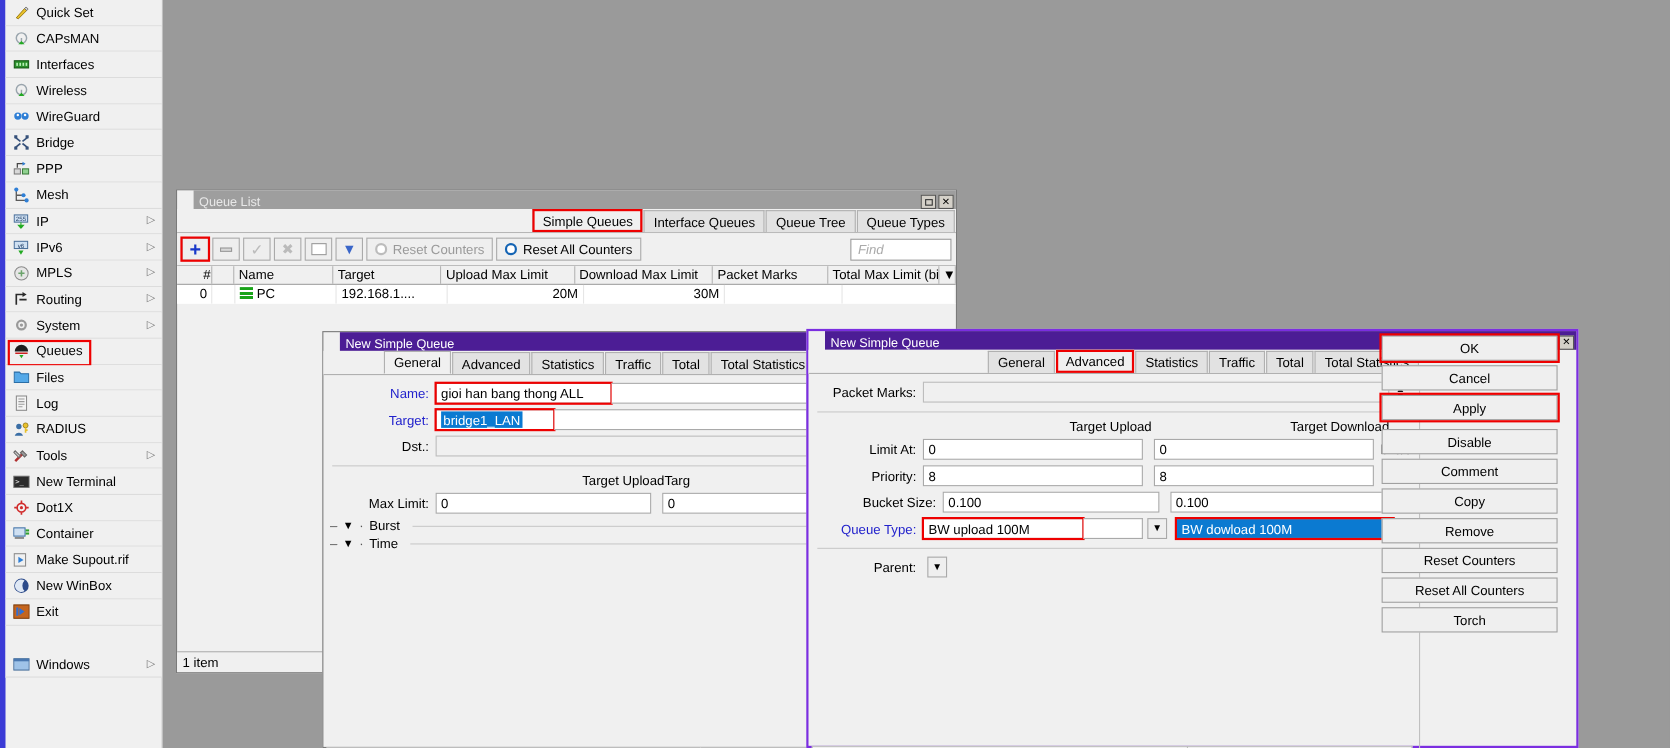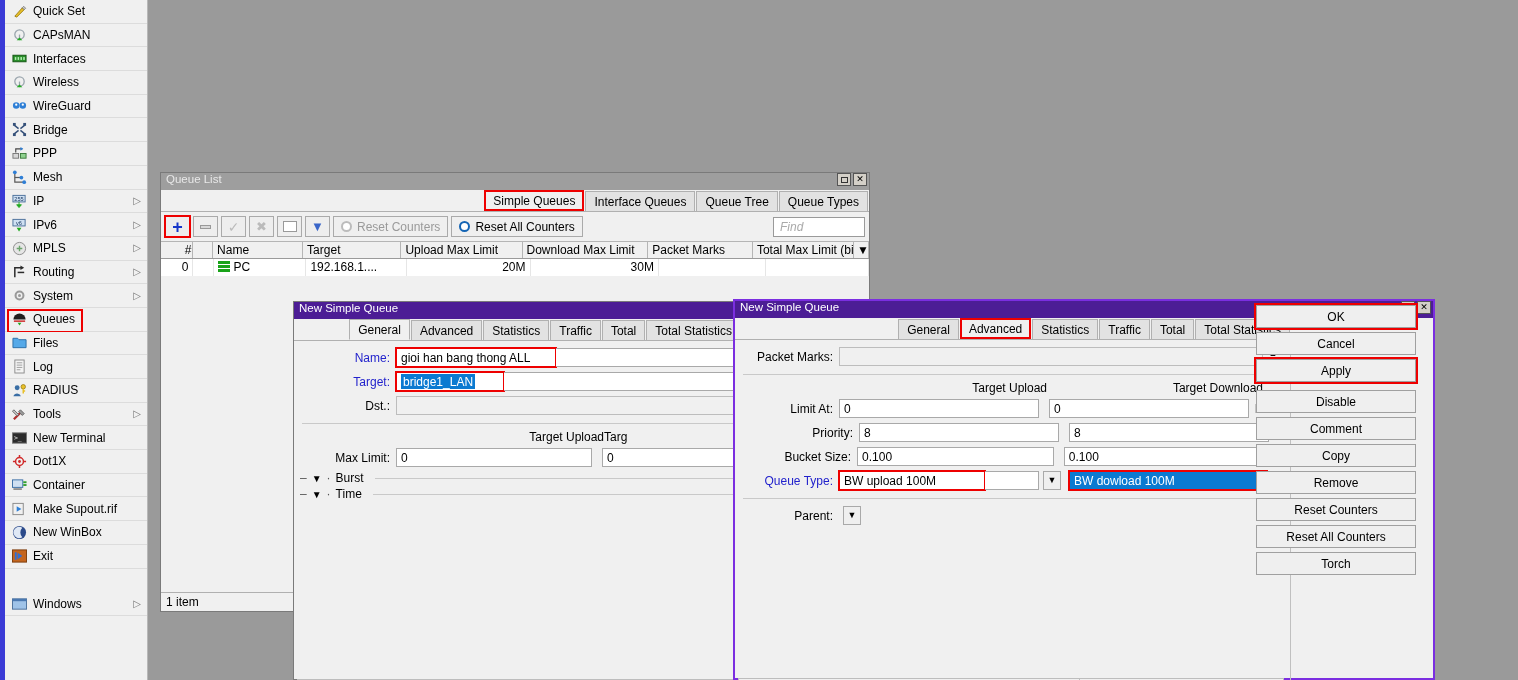--- a/index.html
+++ b/index.html
@@ -46,23 +46,23 @@
     content: ""; position: absolute; left: 2px; top: 1px;
     width: 72px; height: 20px;
     border: 2px solid #ee0000; pointer-events: none;
   }
 
   
   .win { position: absolute; background: #f0f0f0; }
   .win.inactive { border: 1px solid #7a7a7a; }
   .win.active { border: 2px solid #7b2ee0; }
   .titlebar {
-    height: 17px; display: flex; align-items: flex-start;
+    height: 17px; display: flex; align-items: flex-end;
     padding: 0 2px 0 5px;
-    color: #ffffff; font-size: 11.5px;
+    color: #ffffff; font-size: 11.5px; margin-left: 15px;
   }
   .titlebar.tb-inactive { background: #9e9e9e; color: #e8e8e8; }
   .titlebar.tb-active { background: #4c1d95; color: #ffffff; }
   .tb-title { flex: 1 1 auto; white-space: nowrap; }
   .tb-btns { display: flex; gap: 2px; }
   .tb-btn {
     width: 14px; height: 13px; background: #d4d0c8;
     border: 1px solid #555; display: flex;
     align-items: center; justify-content: center;
     font-size: 9px; line-height: 1; color: #000;
@@ -690,21 +690,21 @@
 
       <div class="field-row">
         <span class="fl" style="width:104px">Limit At:</span>
         <span class="inp" style="width:200px">0</span>
         <span style="width:10px"></span>
         <span class="inp" style="width:200px">0</span>
         <span style="padding-left:6px;font-size:12px">bits/s</span>
       </div>
 
       <div class="field-row">
-        <span class="fl" style="width:124px">Priority:</span>
+        <span class="fl" style="width:104px">Priority:</span>
         <span class="inp" style="width:200px">8</span>
         <span style="width:10px"></span>
         <span class="inp" style="width:200px">8</span>
       </div>
 
       <div class="field-row">
         <span class="fl" style="width:124px">Bucket Size:</span>
         <span class="inp" style="width:200px">0.100</span>
         <span style="width:10px"></span>
         <span class="inp" style="width:200px">0.100</span>

